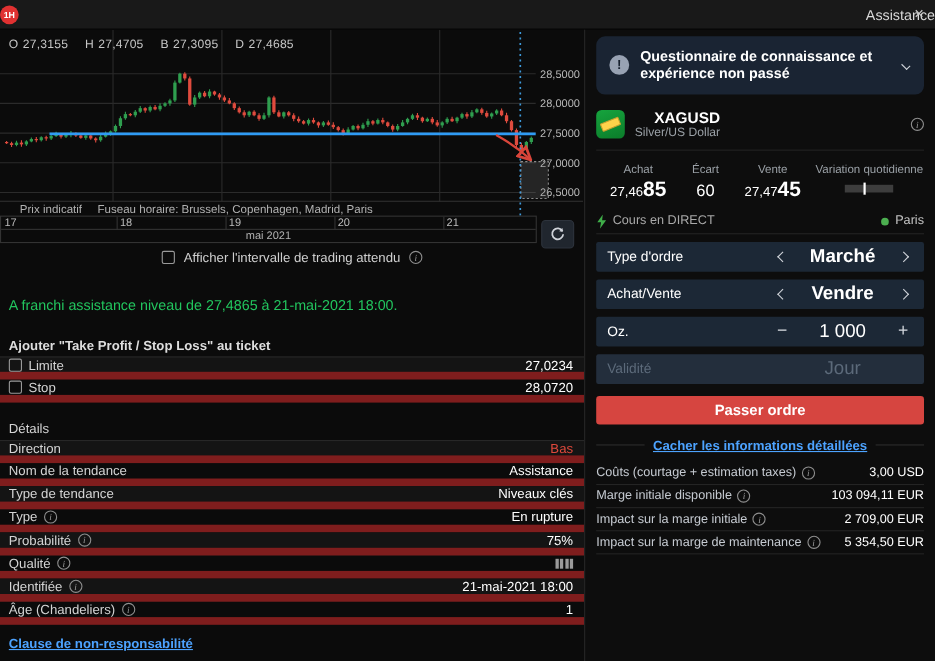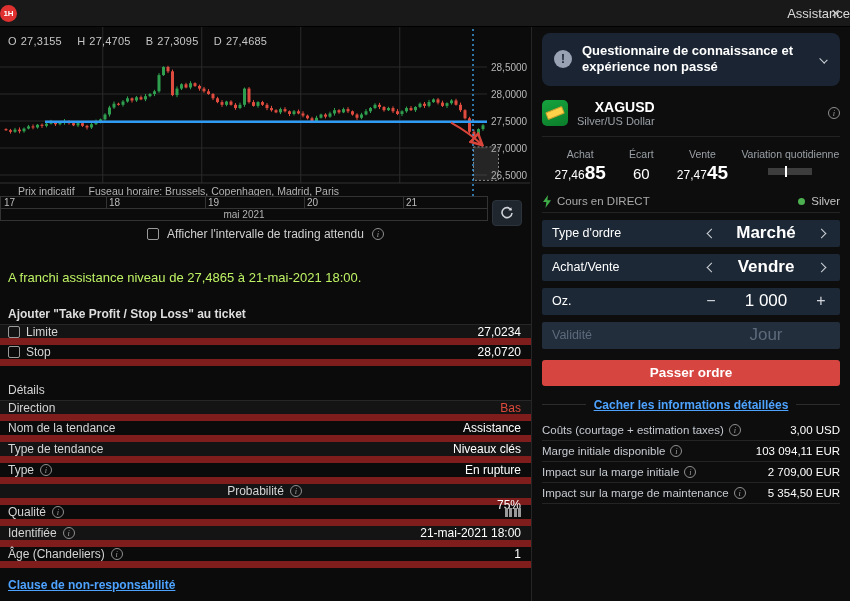--- a/index.html
+++ b/index.html
@@ -33,21 +33,21 @@
   .axis-month { height:11px; text-align:center; line-height:11px; color:#b2b2b2; }
   .refresh-btn { position:absolute; top:173px; left:492px; width:30px; height:26px; background:#20262e;
                  border:1px solid #2d333c; border-radius:4px; display:flex; align-items:center; justify-content:center; cursor:pointer; }
   .range-row { position:absolute; top:200px; left:0; width:531px; display:flex; align-items:center; justify-content:center;
                gap:8px; font-size:12px; color:#cfcfcf; }
   .cbox { width:12px; height:12px; border:1.5px solid #9a9a9a; border-radius:2px; background:transparent; display:inline-block; }
   .i-ico { display:inline-flex; width:12px; height:12px; border:1px solid #8f8f8f; border-radius:50%;
            color:#9b9b9b; font-size:8.5px; align-items:center; justify-content:center;
            font-family:"Liberation Serif", serif; font-style:italic; flex:none; }
   
-  .sentence { position:absolute; top:243px; left:8px; right:8px; font-size:13px; color:#bef264; }
+  .sentence { position:absolute; top:243px; left:8px; right:8px; font-size:13px; color:#22c55e; }
   .ticket-title { position:absolute; top:280px; left:8px; font-size:12px; font-weight:bold; color:#dedede; }
   .lrow { position:absolute; left:0; width:531px; height:21px; display:flex; align-items:center;
           padding:0 10px 0 8px; font-size:12px; border-bottom:7px solid #7f1d1d; }
   .lrow.topline { border-top:1px solid #272727; }
   .lrow .lab { color:#d4d4d4; display:flex; align-items:center; gap:6px; }
   .lrow .val { margin-left:auto; color:#fff; }
   .lrow.alt { background:#141414; }
   .val.red { color:#e0493c; }
   .details-title { position:absolute; top:356px; left:8px; font-size:12px; color:#d4d4d4; }
   .qbars { display:flex; gap:1.5px; }
@@ -428,21 +428,21 @@
       <span class="lab">Type de tendance</span>
       <span class="val">Niveaux clés</span>
     </div>
     <div class="lrow" style="top:436px;">
       <span class="lab">
           <span>Type</span>
           <span class="i-ico">i</span>
         </span>
       <span class="val">En rupture</span>
     </div>
-    <div class="lrow alt" style="top:457px;flex-direction:column;">
+    <div class="lrow alt" style="top:457px;">
       <span class="lab">
           <span>Probabilité</span>
           <span class="i-ico">i</span>
         </span>
       <span class="val">75%</span>
     </div>
     <div class="lrow" style="top:478px;">
       <span class="lab">
           <span>Qualité</span>
           <span class="i-ico">i</span>
@@ -516,21 +516,21 @@
 
     <div class="live-row">
       <span class="left-g">
         <svg width="10" height="13" viewBox="0 0 10 13">
           <polygon points="6,0 1,7 4.4,7 3.4,13 9,5.2 5.4,5.2" fill="#3fae49"></polygon>
         </svg>
         <span>Cours en DIRECT</span>
       </span>
       <span class="open-g">
           <span class="dot"></span>
-        <span>Silver</span>
+        <span>Paris</span>
         </span>
     </div>
 
     <div class="frow">
       <span class="flab">Type d'ordre</span>
       <span class="fbtn">
           <span class="chev l"></span>
         </span>
       <span class="fval">Marché</span>
       <span class="fbtn">

